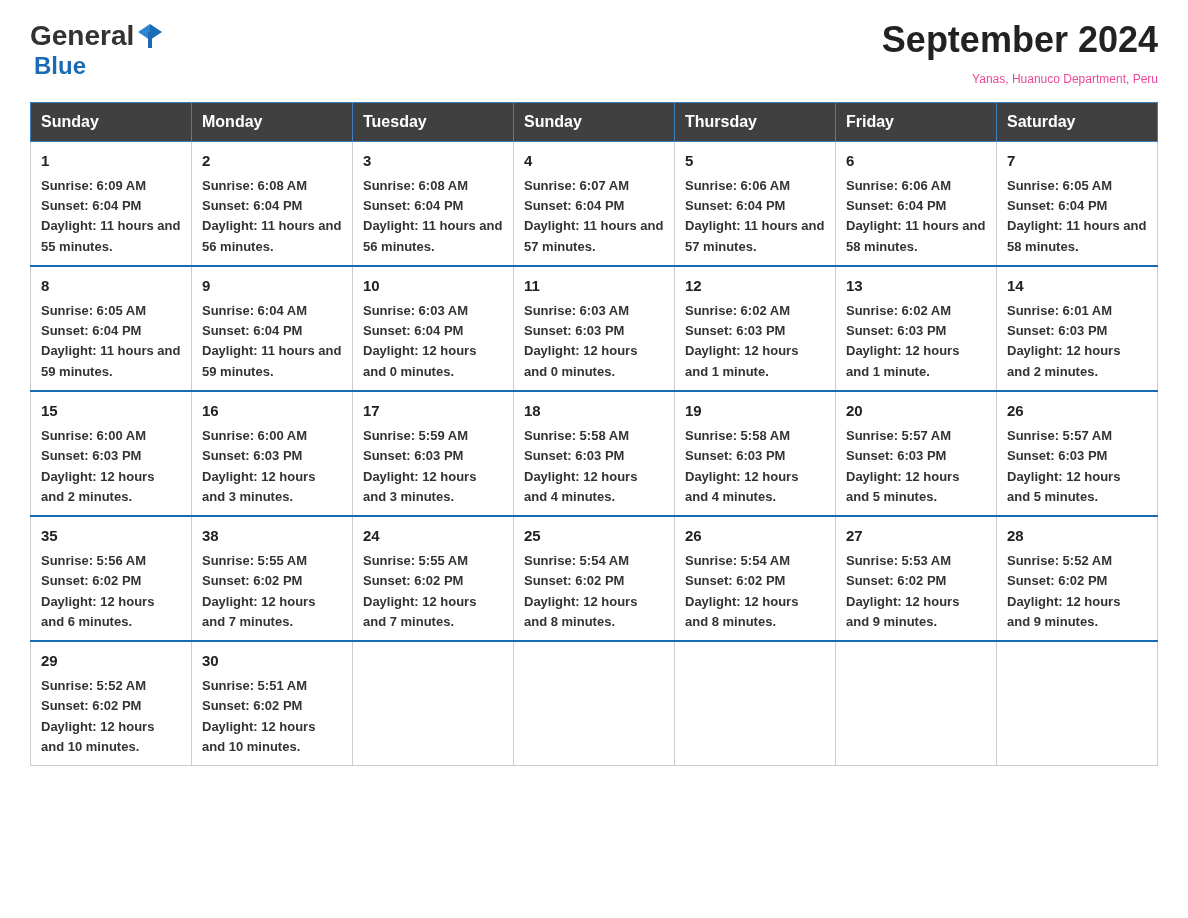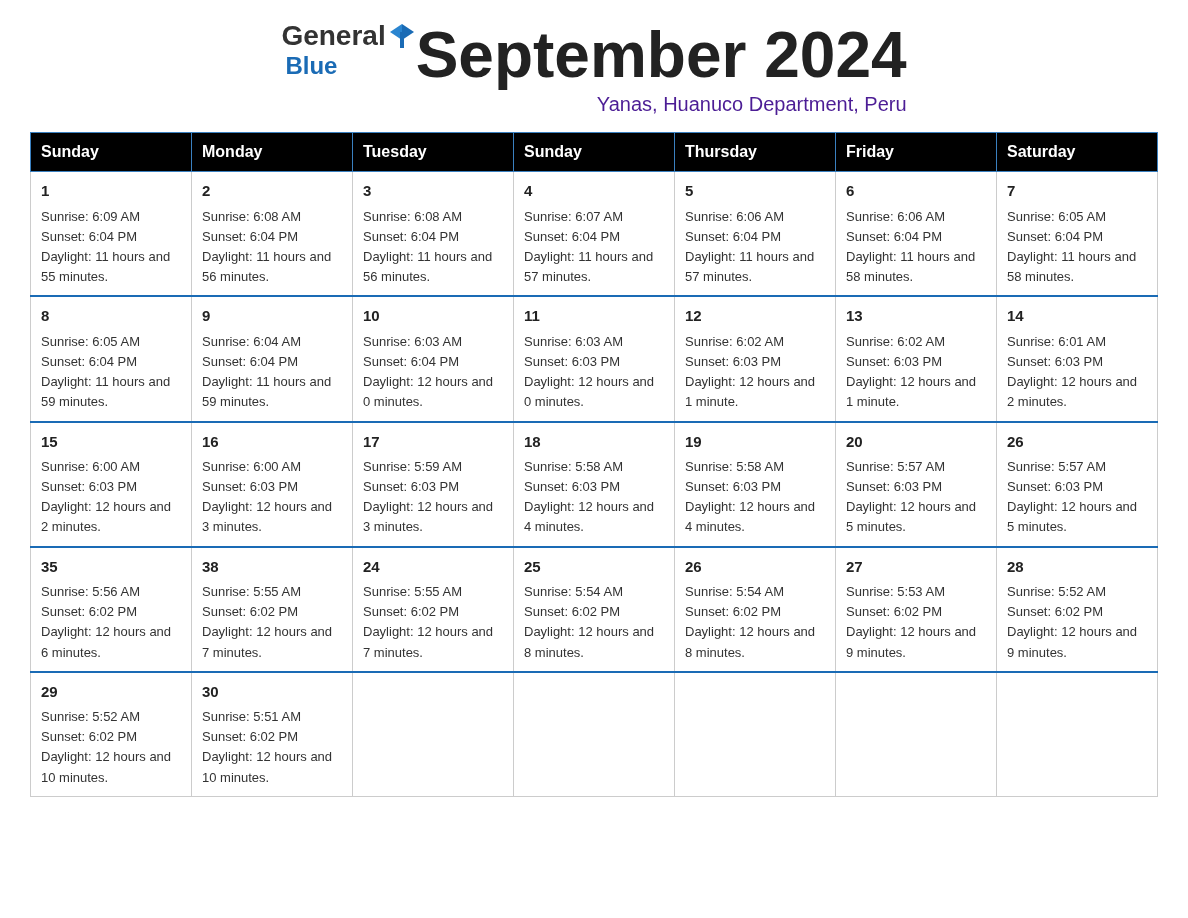--- a/index.html
+++ b/index.html
@@ -5,21 +5,21 @@
     * { margin: 0; padding: 0; box-sizing: border-box; }
     body {
       font-family: Arial, sans-serif;
       background: #fff;
       width: 1188px;
       min-height: 918px;
       padding: 20px 30px;
     }
     .header {
       display: flex;
-      justify-content: center;
+      justify-content: space-between;
       align-items: flex-start;
       margin-bottom: 16px;
     }
     .logo-text-general {
       font-size: 28px;
       font-weight: bold;
       color: #333;
     }
     .logo-icon {
       width: 28px;
@@ -38,37 +38,37 @@
     .logo-bottom {
       font-size: 24px;
       font-weight: bold;
       color: #1a6bb5;
       margin-left: 4px;
     }
     .title-section {
       text-align: right;
     }
     .month-title {
-      font-size: 64px;
+      font-size: 36px;
       font-weight: bold;
       color: #222;
       line-height: 1.1;
     }
     .location-title {
-      font-size: 20px;
-      color: #4c1d95;
-      margin-top: 3px;
+      font-size: 12px;
+      color: #ec4899;
+      margin-top: 12px;
     }
     .calendar-table {
       width: 100%;
       border-collapse: collapse;
       border: 1px solid #aaa;
     }
     .calendar-table th {
-      background-color: #000000;
+      background-color: #404040;
       color: #fff;
       font-size: 16px;
       font-weight: bold;
       padding: 10px 10px;
       text-align: left;
       border: 1px solid #3a80c0;
     }
     .calendar-table td {
       vertical-align: top;
       padding: 8px 10px;
@@ -83,20 +83,21 @@
       font-size: 15px;
       font-weight: bold;
       color: #222;
       display: block;
       margin-bottom: 4px;
     }
     .day-info {
       font-size: 13px;
       color: #333;
       line-height: 1.55;
+      font-weight: bold;
     }
     .empty-cell {
       background: #fff;
     }
     .row-border td {
       border-top: 2px solid #1a6bb5;
     }
   </style>
 </head>
 <body>

